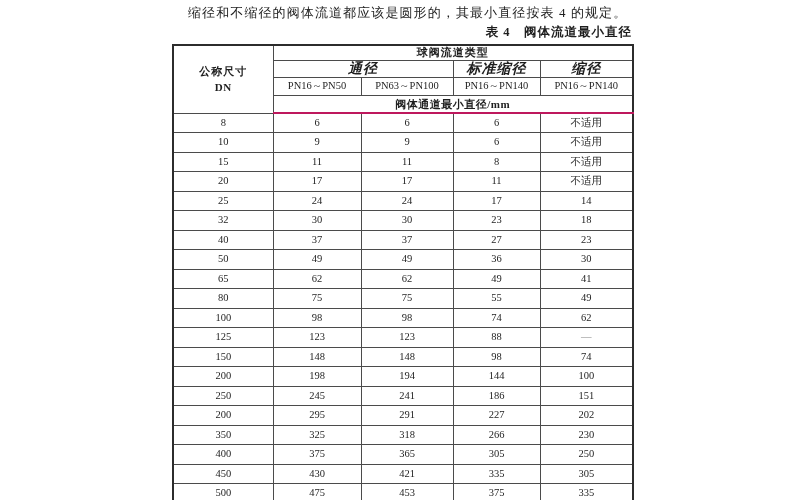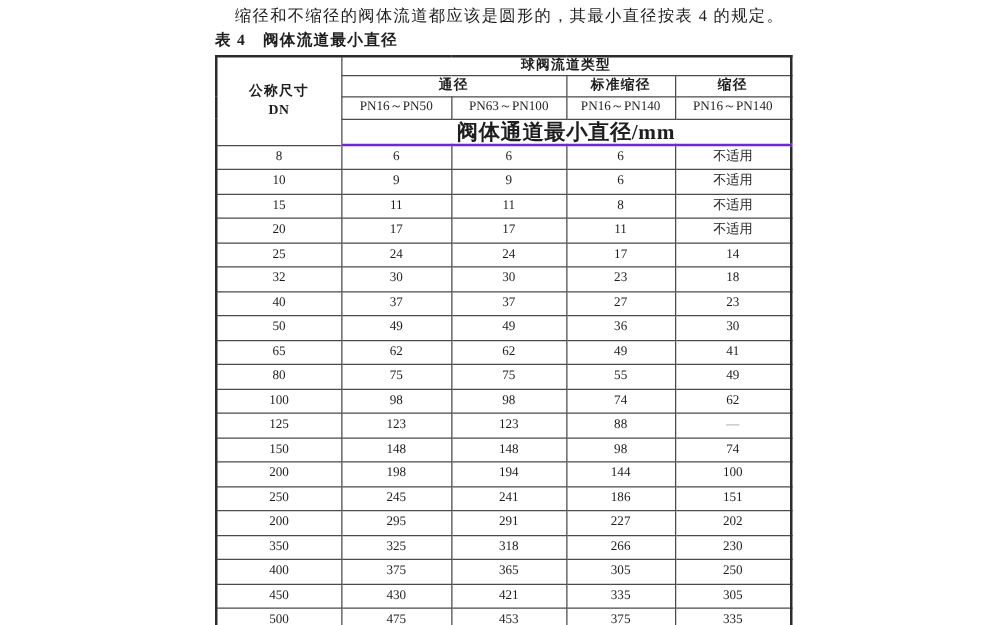--- a/index.html
+++ b/index.html
@@ -17,21 +17,21 @@
     width: 460px;
   }
   .intro {
     font-size: 13px;
     letter-spacing: 1.1px;
     white-space: nowrap;
     padding-left: 16px;
     line-height: 16px;
   }
   .table-title {
-    text-align: left;
+    text-align: right;
     font-weight: bold;
     font-size: 12.5px;
     letter-spacing: 1px;
     margin: 4px 0 4px 0;
     line-height: 15px;
   }
   table.t {
     border-collapse: collapse;
     width: 460px;
     table-layout: fixed;
@@ -40,24 +40,24 @@
   table.t td {
     border: 1px solid #4b4b4b;
     text-align: center;
     vertical-align: middle;
     padding: 0;
     font-size: 10.5px;
     line-height: 1.15;
     overflow: hidden;
   }
   tr.h1 td { height: 15px; font-weight: bold; font-size: 11px; letter-spacing: 1px; }
-  tr.h2 td { height: 17px; font-weight: bold; font-size: 11px; letter-spacing: 1px; }
+  tr.h2 td { height: 17px; font-weight: bold; font-size: 14px; letter-spacing: 1px; font-style: italic; }
   tr.h3 td { height: 18px; font-size: 10.5px; margin-left: 12px; }
-  tr.h4 td { height: 18px; font-weight: bold; font-size: 17px; letter-spacing: 0.5px;
-             border-bottom: 2px solid #6d28d9; }
+  tr.h4 td { height: 18px; font-weight: bold; font-size: 11px; letter-spacing: 0.5px;
+             border-bottom: 2px solid #be185d; }
   td.dn-header {
     font-weight: normal; font-size: 11px; letter-spacing: 1px;
     border-bottom: 2px solid #2c2c2c;
     margin-left: 44px;
   }
   td.dn-header .l2 { letter-spacing: 0.5px; margin-top: 3px; }
   tr.datarow td { height: 19.5px; }
   .faint { color: #8a8a8a; }
 </style>
 </head>

